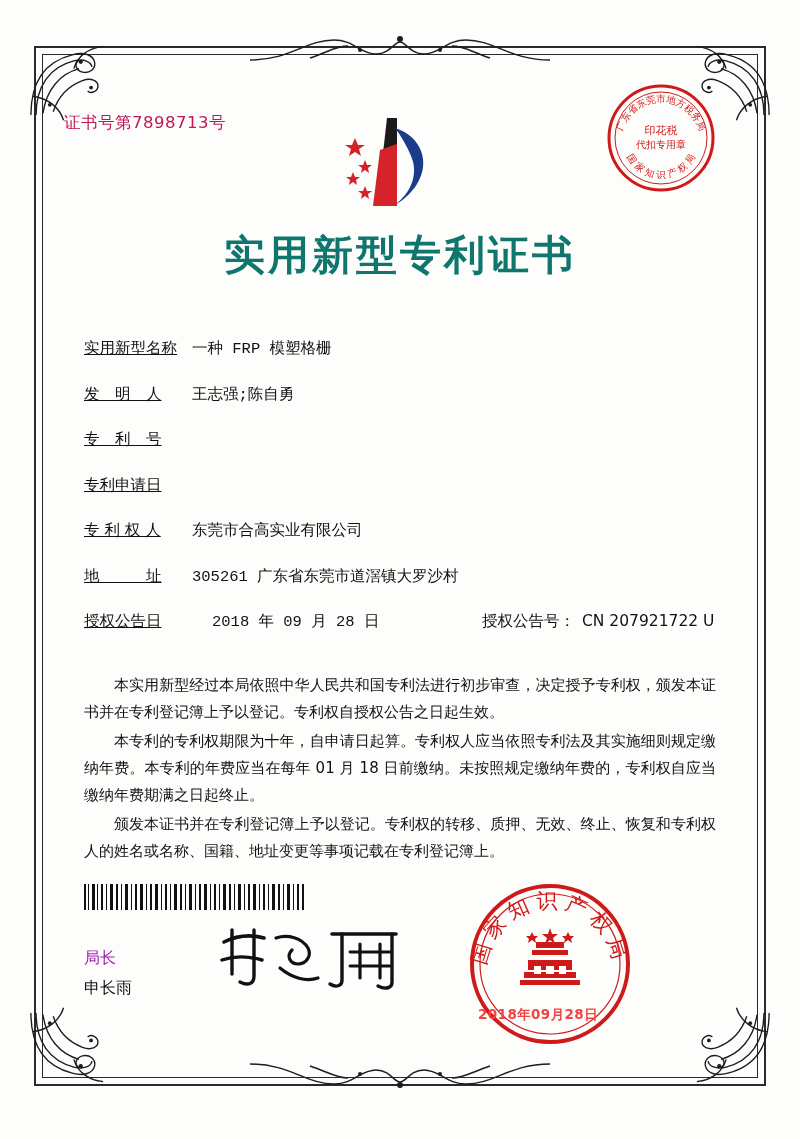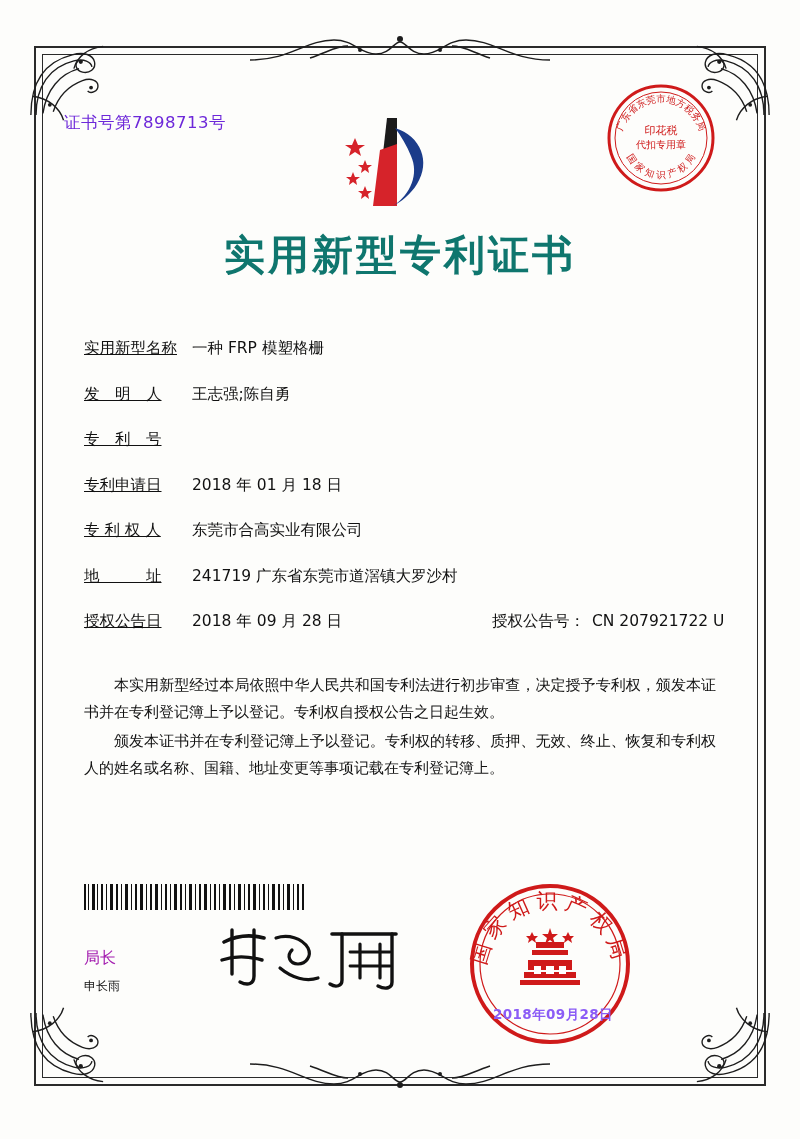--- a/index.html
+++ b/index.html
@@ -63,21 +63,21 @@
     transform: scaleY(-1);
   }
   .edge-top svg, .edge-bottom svg { display:block; width:100%; height:100%; }
 
   
   .cert-no {
     position: absolute;
     left: 64px;
     top: 112px;
     font-size: 16.5px;
-    color: #6d28d9;
+    color: #be185d;
     letter-spacing: 0.5px;
   }
 
   .logo {
     position: absolute;
     left: 325px;
     top: 110px;
     width: 120px;
     height: 110px;
   }
@@ -123,29 +123,30 @@
   .field-label {
     width: 108px;
     flex: 0 0 108px;
     letter-spacing: 0px;
     white-space: nowrap;
     text-decoration: underline;
   }
   .field-value {
     flex: 1;
     white-space: nowrap;
+    font-family: Liberation Mono, monospace;
   }
   .field-row.dual .field-value {
     flex: 0 0 270px;
+    margin-left: 20px;
   }
   .field-label2 {
     width: 100px;
     flex: 0 0 100px;
     white-space: nowrap;
-    margin-left: 30px;
   }
   .field-value2 {
     flex: 1;
     white-space: nowrap;
   }
 
   
   .body-text {
     position: absolute;
     left: 84px;
@@ -176,21 +177,21 @@
     position: absolute;
     left: 84px;
     top: 948px;
     font-size: 16px;
     color: #a21caf;
   }
   .sig-name {
     position: absolute;
     left: 84px;
     top: 978px;
-    font-size: 12px;
+    font-size: 16px;
     color: #111;
     text-align: center;
   }
   .sig-script {
     position: absolute;
     left: 214px;
     top: 916px;
     width: 200px;
     height: 80px;
   }
@@ -203,23 +204,22 @@
     top: 880px;
     width: 168px;
     height: 168px;
   }
   .seal-national svg { display:block; width:100%; height:100%; }
   .seal-date {
     position: absolute;
     left: 478px;
     top: 1006px;
     width: 150px;
-    text-align: center;
     font-size: 13.5px;
-    color: #8b5cf6;
+    color: #ef4444;
     font-weight: bold;
     letter-spacing: 0.4px;
   }
 
   .page-foot {
     position: absolute;
     left: 0;
     top: 1058px;
     width: 800px;
     text-align: center;
@@ -352,40 +352,40 @@
     </div>
     <div class="field-row">
       <div class="field-label">发　明　人</div>
       <div class="field-value">王志强;陈自勇</div>
     </div>
     <div class="field-row">
       <div class="field-label">专　利　号</div>
     </div>
     <div class="field-row">
       <div class="field-label">专利申请日</div>
-      <div class="field-value">2018 年 01 月 18 日</div>
     </div>
     <div class="field-row">
       <div class="field-label">专 利 权 人</div>
       <div class="field-value">东莞市合高实业有限公司</div>
     </div>
     <div class="field-row">
       <div class="field-label">地　　　址</div>
-      <div class="field-value">241719 广东省东莞市道滘镇大罗沙村</div>
+      <div class="field-value">305261 广东省东莞市道滘镇大罗沙村</div>
     </div>
     <div class="field-row dual">
       <div class="field-label">授权公告日</div>
       <div class="field-value">2018 年 09 月 28 日</div>
       <div class="field-label2">授权公告号：</div>
       <div class="field-value2">CN 207921722 U</div>
     </div>
   </div>
 
   <div class="body-text">
     <p>本实用新型经过本局依照中华人民共和国专利法进行初步审查，决定授予专利权，颁发本证书并在专利登记簿上予以登记。专利权自授权公告之日起生效。</p>
+    <p>本专利的专利权期限为十年，自申请日起算。专利权人应当依照专利法及其实施细则规定缴纳年费。本专利的年费应当在每年 01 月 18 日前缴纳。未按照规定缴纳年费的，专利权自应当缴纳年费期满之日起终止。</p>
     <p>颁发本证书并在专利登记簿上予以登记。专利权的转移、质押、无效、终止、恢复和专利权人的姓名或名称、国籍、地址变更等事项记载在专利登记簿上。</p>
   </div>
 
   <div class="barcode">
     <svg viewBox="0 0 220 26" preserveAspectRatio="none">
       <g fill="#111">
         <rect x="0" y="0" width="2" height="26"></rect>
           <rect x="4" y="0" width="1" height="26"></rect>
         <rect x="8" y="0" width="3" height="26"></rect>
           <rect x="13" y="0" width="1" height="26"></rect>

